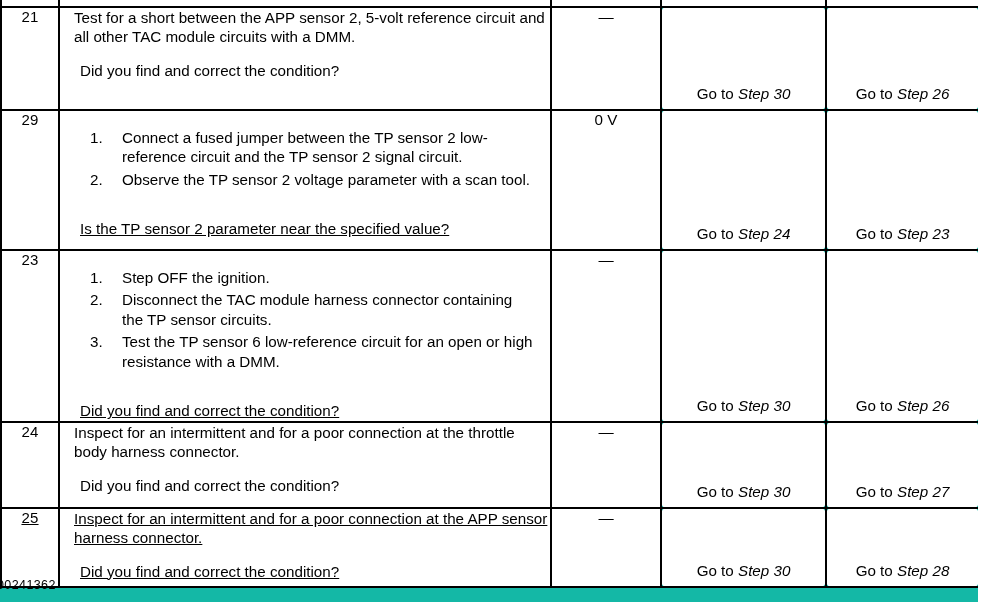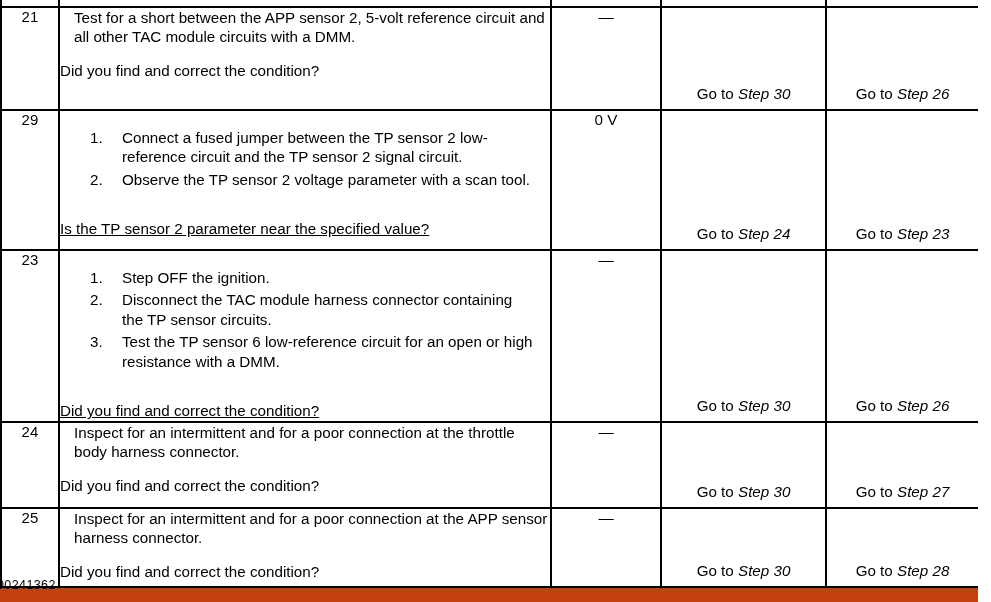--- a/index.html
+++ b/index.html
@@ -9,21 +9,21 @@
   }
   body {
     font-family: "Liberation Sans", sans-serif;
     color: #000000;
     -webkit-font-smoothing: none;
   }
   #page {
     position: relative;
     width: 978px;
     height: 602px;
-    background: #c2410c;
+    background: #14b8a6;
     overflow: hidden;
   }
 
   
   .diag-table {
     position: absolute;
     left: 0;
     top: 0;
     width: 978px;
     border-collapse: collapse;
@@ -81,39 +81,41 @@
     content: counter(si) ".";
     position: absolute;
     left: 0;
     top: 0;
     width: 22px;
     text-align: left;
   }
   .question-text {
     margin: 0;
     padding-top: 14px;
+    padding-left: 20px;
   }
   .question-text.tight { padding-top: 13px; text-decoration: underline; }
 
   
   .value-cell {
     text-align: center;
     vertical-align: middle;
     font-size: 15.2px;
   }
   .dash-mark {
     display: inline-block;
     font-size: 15.2px;
     line-height: 1;
   }
 
   
   .goto-cell {
     position: relative;
     text-align: center;
+    border-radius: 6px;
   }
   .goto-inner {
     position: absolute;
     left: 0;
     right: 0;
     bottom: 7px;
     text-align: center;
     font-size: 15.2px;
     white-space: nowrap;
   }
@@ -245,21 +247,21 @@
           </div>
         </td>
         <td class="goto-cell">
           <div class="goto-inner">
             <span class="go-lead">Go to</span>
             <span class="go-target">Step 27</span>
           </div>
         </td>
       </tr>
 
-      <tr style="height:79px;">
+      <tr style="height:79px;text-decoration:underline;">
         <td class="step-cell">25</td>
         <td class="action-cell">
           <p class="intro-text">Inspect for an intermittent and for a poor connection at the APP sensor harness connector.</p>
           <p class="question-text">Did you find and correct the condition?</p>
         </td>
         <td class="value-cell">
           <span class="dash-mark">—</span>
         </td>
         <td class="goto-cell">
           <div class="goto-inner">

